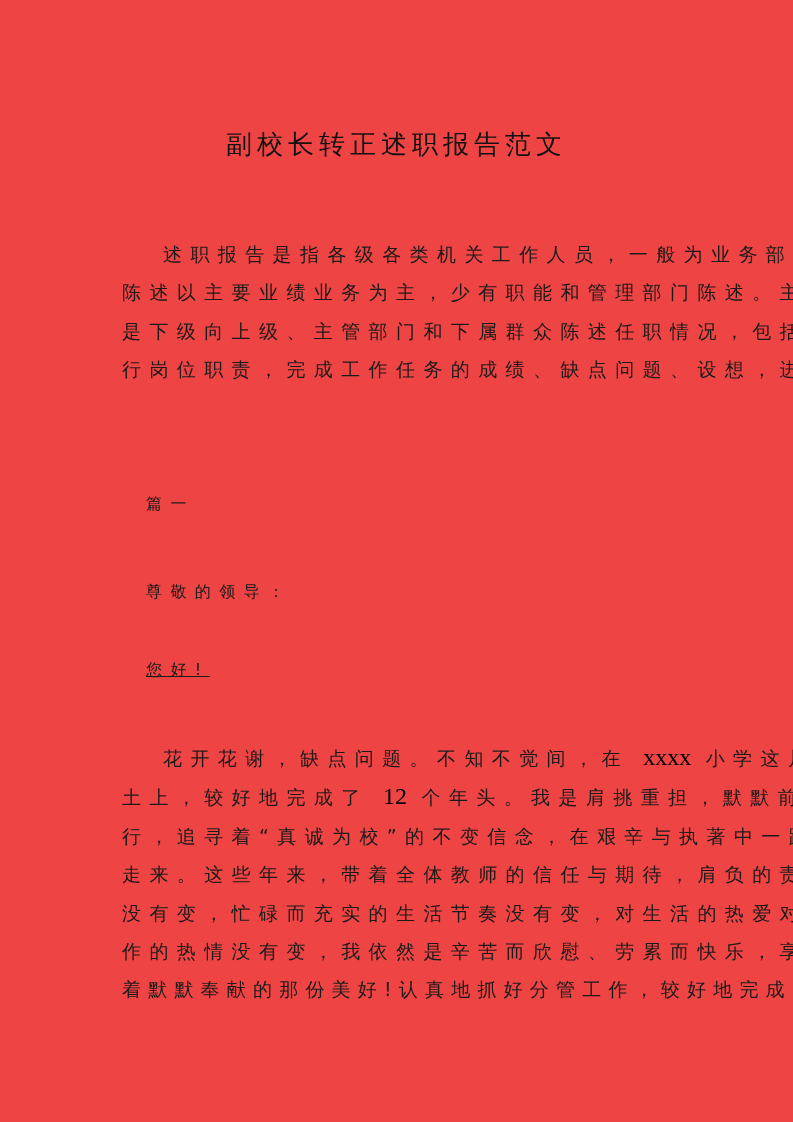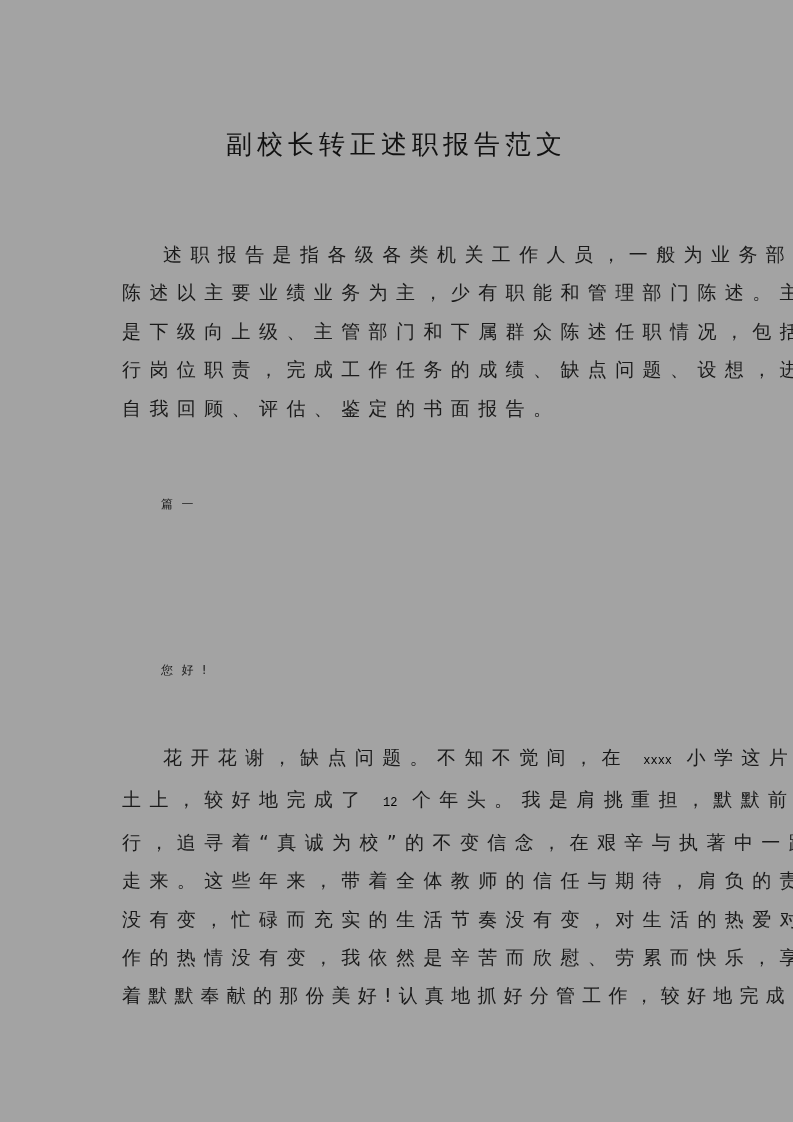--- a/index.html
+++ b/index.html
@@ -13,21 +13,21 @@
       position: relative;
       overflow: hidden;
       font-family: "DejaVu Sans", "Liberation Sans", sans-serif;
       color: #1a1a1a;
     }
     .page {
       position: absolute;
       left: 0; top: 0;
       width: 793px;
       height: 1122px;
-      background: #a3a3a3;
+      background: #ef4444;
     }
     .title {
       position: absolute;
       left: 0;
       top: 124px;
       width: 793px;
       text-align: center;
       font-size: 26px;
       letter-spacing: 5px;
       line-height: 40px;
@@ -44,53 +44,53 @@
       color: #1a1a1a;
       margin: 0;
       word-break: break-all;
     }
     .line {
       display: block;
       white-space: nowrap;
     }
     .indent { padding-left: 41px; }
     .latin {
-      font-family: Liberation Mono, monospace;
+      font-family: Liberation Serif, serif;
       letter-spacing: 0px;
-      font-size: 12px;
+      font-size: 24px;
       color: #000;
     }
     .short {
       position: absolute;
-      left: 161px;
-      font-size: 12px;
+      left: 146px;
+      font-size: 16px;
       letter-spacing: 8.4px;
       line-height: 38px;
       color: #1a1a1a;
     }
   </style>
 </head>
 <body>
 
 <div class="page">
 
   <div class="title">副校长转正述职报告范文</div>
 
   <div class="para" style="top:235px;">
     <span class="line indent">述职报告是指各级各类机关工作人员，一般为业务部门</span>
     <span class="line">陈述以主要业绩业务为主，少有职能和管理部门陈述。主要</span>
     <span class="line">是下级向上级、主管部门和下属群众陈述任职情况，包括履</span>
     <span class="line">行岗位职责，完成工作任务的成绩、缺点问题、设想，进行</span>
-    <span class="line">自我回顾、评估、鉴定的书面报告。</span>
   </div>
 
   <div class="short" style="top:485px;">篇一</div>
 
+  <div class="short" style="top:573px;">尊敬的领导：</div>
 
-  <div class="short" style="top:651px;">您好!</div>
+  <div class="short" style="top:651px;text-decoration:underline;">您好!</div>
 
   <div class="para" style="top:738px;">
     <span class="line indent"><span>花开花谢，缺点问题。不知不觉间，在 </span><span class="latin">xxxx</span><span> 小学这片热</span></span>
     <span class="line"><span>土上，较好地完成了 </span><span class="latin">12</span><span> 个年头。我是肩挑重担，默默前</span></span>
     <span class="line">行，追寻着“真诚为校”的不变信念，在艰辛与执著中一路</span>
     <span class="line">走来。这些年来，带着全体教师的信任与期待，肩负的责任</span>
     <span class="line">没有变，忙碌而充实的生活节奏没有变，对生活的热爱对工</span>
     <span class="line">作的热情没有变，我依然是辛苦而欣慰、劳累而快乐，享受</span>
     <span class="line" style="letter-spacing:7.2px;">着默默奉献的那份美好!认真地抓好分管工作，较好地完成了</span>
   </div>

